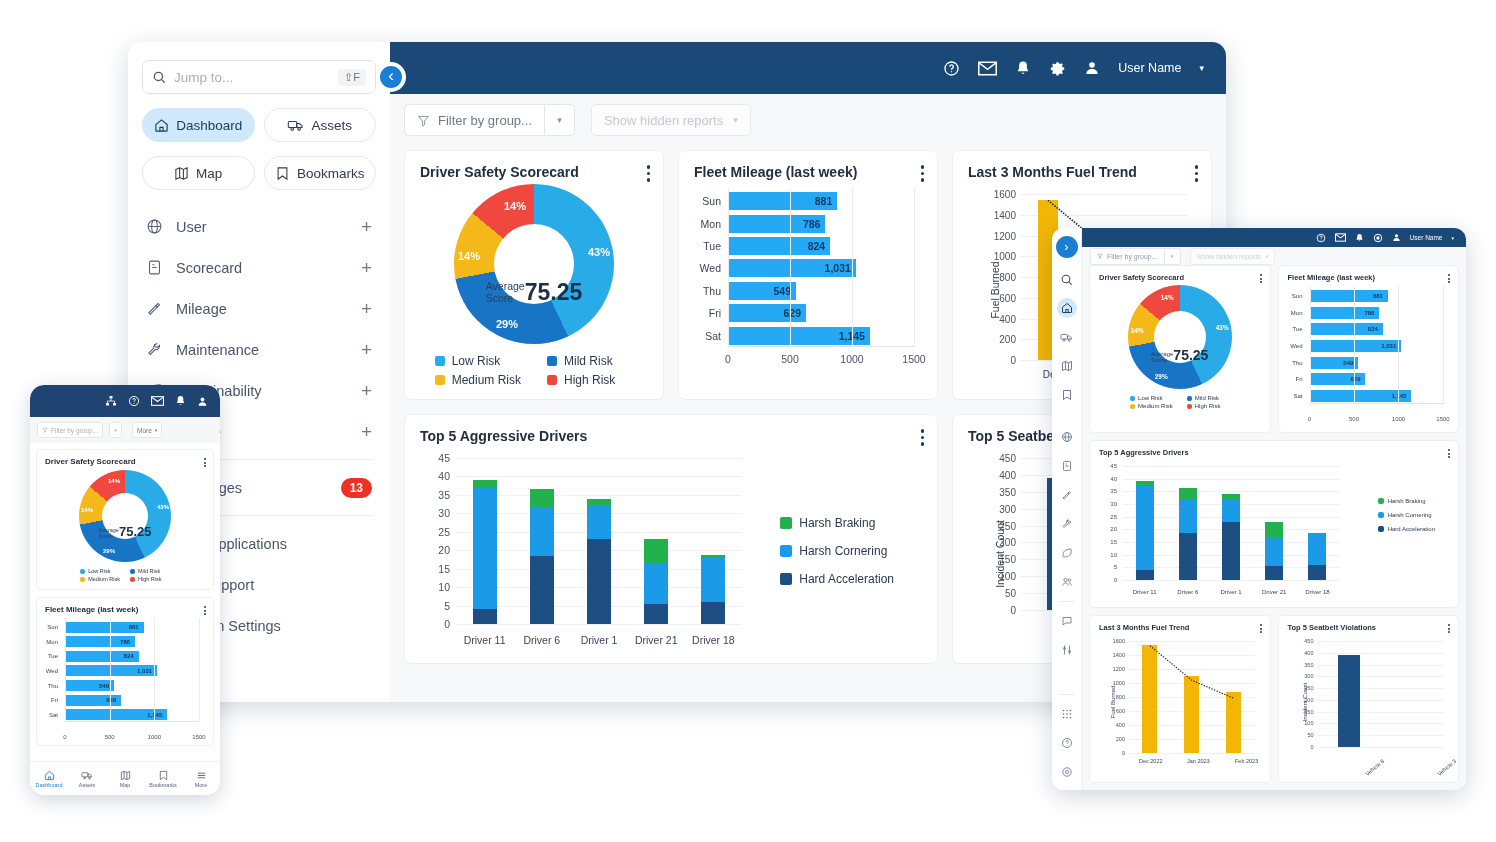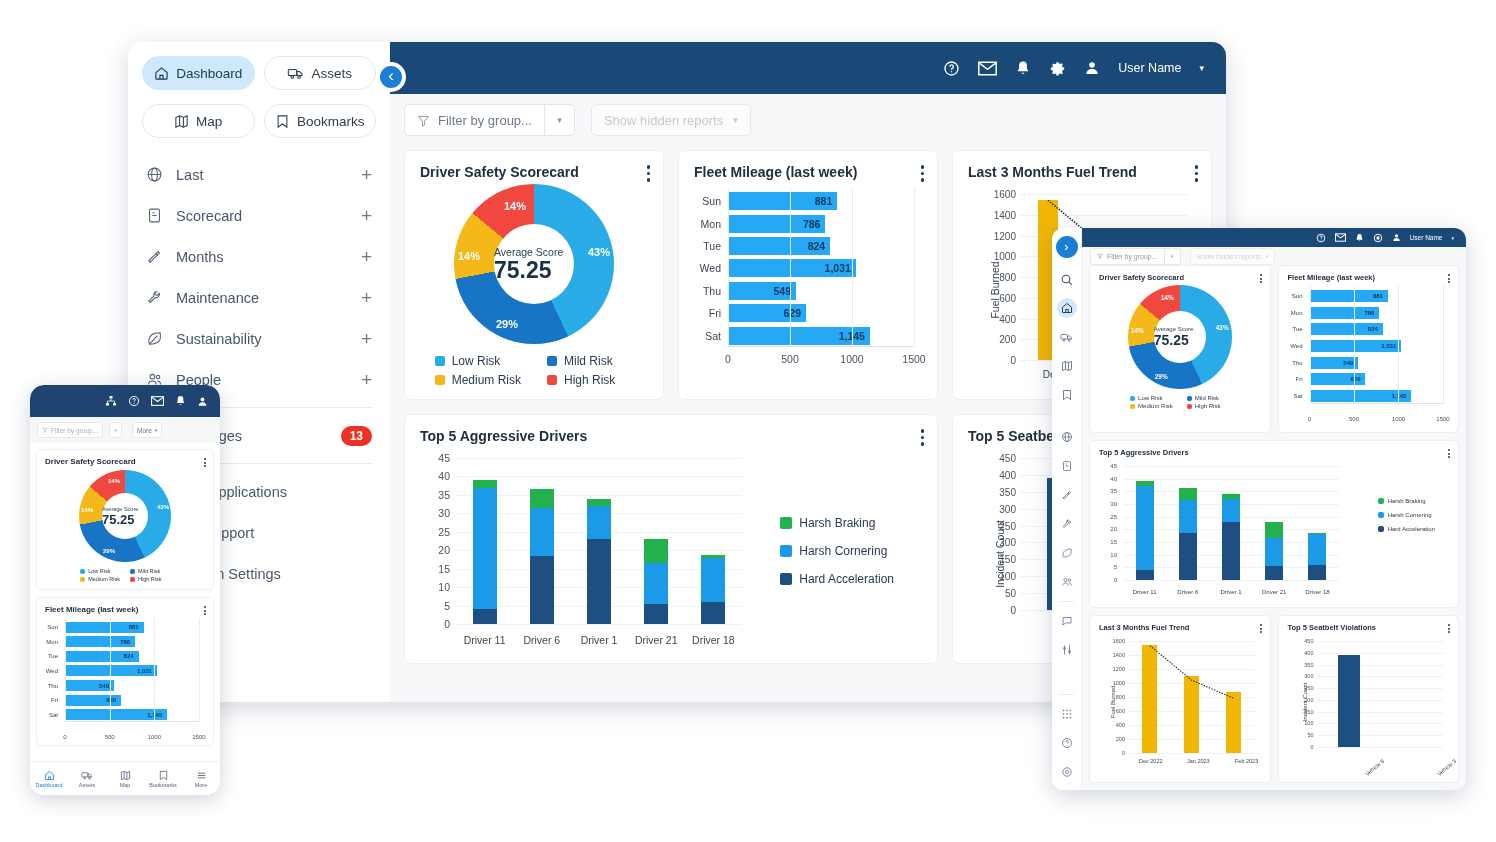--- a/index.html
+++ b/index.html
@@ -107,21 +107,21 @@
   .card-title { font-size: 14px; color: #232f3e; font-weight: 600; }
   .kebab { position: absolute; right: 13px; top: 14px; display: flex; flex-direction: column; gap: 3px; }
   .kebab i { width: 3.5px; height: 3.5px; border-radius: 50%; background: #1b3a61; display: block; }
 
   
   .donut-wrap { display: flex; flex-direction: column; align-items: center; margin-top: 4px; }
   .donut { position: relative; width: 160px; height: 160px; }
   .donut .hole {
     position: absolute; left: 50%; top: 50%; transform: translate(-50%,-50%);
     width: 50%; height: 50%; background: #fff; border-radius: 50%;
-    display: flex; flex-direction: column; align-items: flex-start; justify-content: center;
+    display: flex; flex-direction: row; align-items: flex-end; justify-content: center;
   }
   .avg-label { font-size: 10.5px; color: #2c3e55; }
   .avg-value { font-size: 23px; font-weight: 700; color: #1c2f47; line-height: 1.05; }
   .dlab { position: absolute; font-size: 11px; font-weight: 600; color: #fff; }
   .legend { display: grid; grid-template-columns: 1fr 1fr; gap: 5px 26px; margin-top: 10px; }
   .lgi { display: flex; align-items: center; gap: 7px; font-size: 12px; color: #2b3a4d; }
   .sw { width: 10px; height: 10px; border-radius: 2px; display: inline-block; }
 
   
   .hbar { margin-top: 8px; position: relative; height: 185px; }
@@ -224,20 +224,28 @@
 </style>
 </head>
 <body>
 
 <div class="stage">
 
   <div class="desktop">
 
     <div class="dnav">
 
+      <div class="searchbox">
+        <svg width="14" height="14" viewBox="0 0 24 24" fill="none" stroke="#50596a" stroke-width="2.2">
+            <circle cx="11" cy="11" r="7"></circle>
+            <line x1="16.5" y1="16.5" x2="21" y2="21" stroke-linecap="round"></line>
+          </svg>
+        <span class="ph">Jump to...</span>
+        <span class="kbd">⇧F</span>
+      </div>
 
       <div class="quickrow">
         <div class="qbtn active">
           <svg width="15" height="15" viewBox="0 0 24 24" fill="none" stroke="#17395e" stroke-width="1.8">
               <path d="M3 10.5 12 3l9 7.5V20a1 1 0 0 1-1 1H4a1 1 0 0 1-1-1z"></path>
               <path d="M9.5 21v-6h5v6"></path>
             </svg>
           <span>Dashboard</span>
         </div>
         <div class="qbtn">
@@ -266,37 +274,37 @@
         </div>
       </div>
 
       <div class="navlist">
         <div class="navitem">
           <svg width="17" height="17" viewBox="0 0 24 24" fill="none" stroke="#54607a" stroke-width="1.5">
               <circle cx="12" cy="12" r="9"></circle>
               <ellipse cx="12" cy="12" rx="4" ry="9"></ellipse>
               <path d="M3 12h18"></path>
             </svg>
-          <span class="lbl">Last</span>
+          <span class="lbl">User</span>
           <span class="plus">+</span>
         </div>
         <div class="navitem">
           <svg width="17" height="17" viewBox="0 0 24 24" fill="none" stroke="#54607a" stroke-width="1.5">
               <rect x="5" y="3" width="14" height="18" rx="2"></rect>
               <path d="M9 8h3M9 12h6"></path>
             </svg>
           <span class="lbl">Scorecard</span>
           <span class="plus">+</span>
         </div>
         <div class="navitem">
           <svg width="17" height="17" viewBox="0 0 24 24" fill="none" stroke="#54607a" stroke-width="1.5">
               <path d="M4 18 14 8l2 2L6 20z"></path>
               <path d="M14 8l3-3 2 2-3 3z"></path>
             </svg>
-          <span class="lbl">Months</span>
+          <span class="lbl">Mileage</span>
           <span class="plus">+</span>
         </div>
         <div class="navitem">
           <svg width="17" height="17" viewBox="0 0 24 24" fill="none" stroke="#54607a" stroke-width="1.5">
               <path d="M16 4a5 5 0 0 0-5 6l-7 7 2 2 7-7a5 5 0 0 0 6-6l-3 3-3-1-1-3z"></path>
             </svg>
           <span class="lbl">Maintenance</span>
           <span class="plus">+</span>
         </div>
         <div class="navitem">

